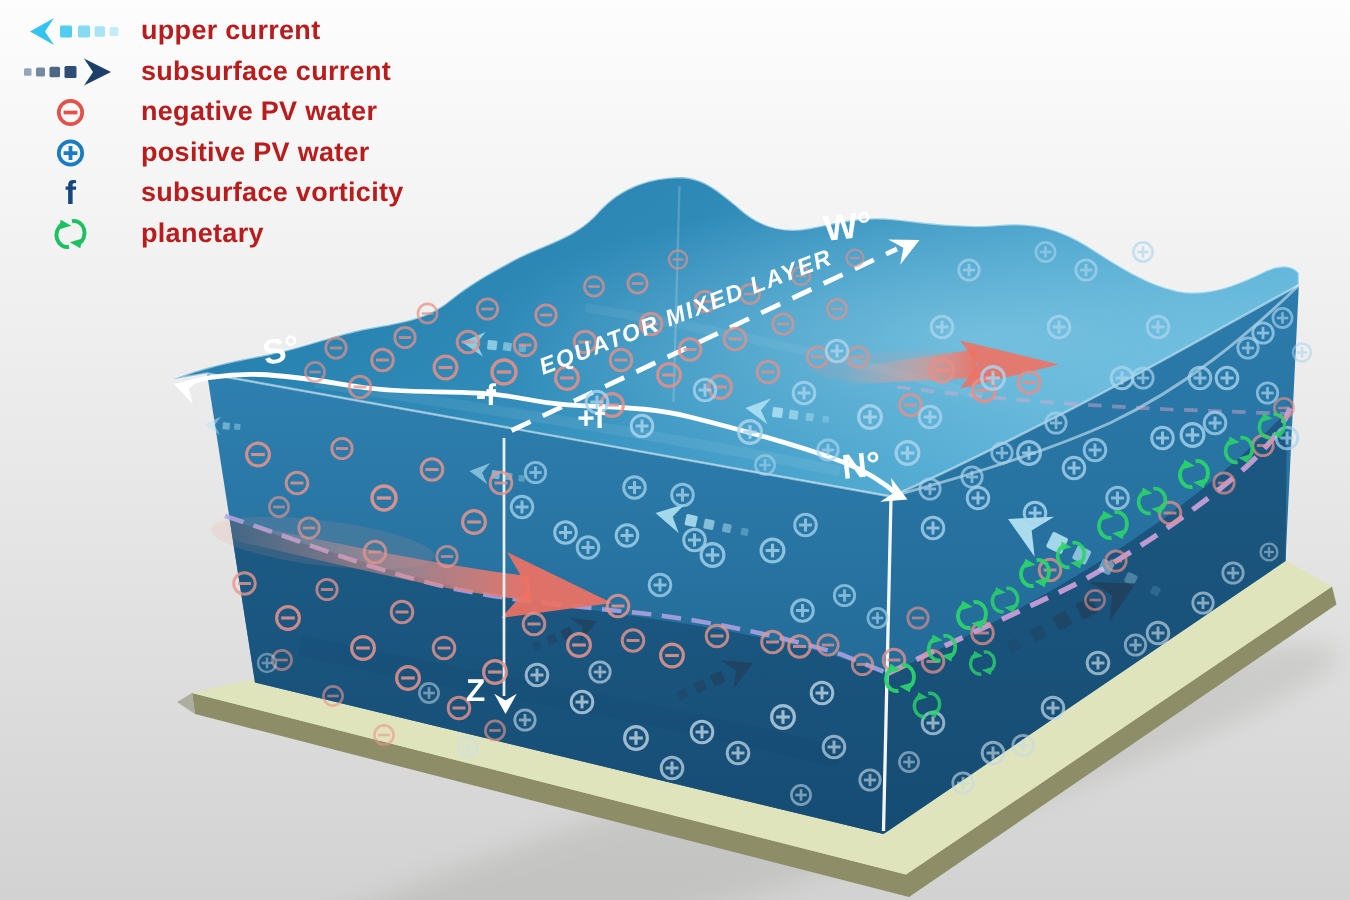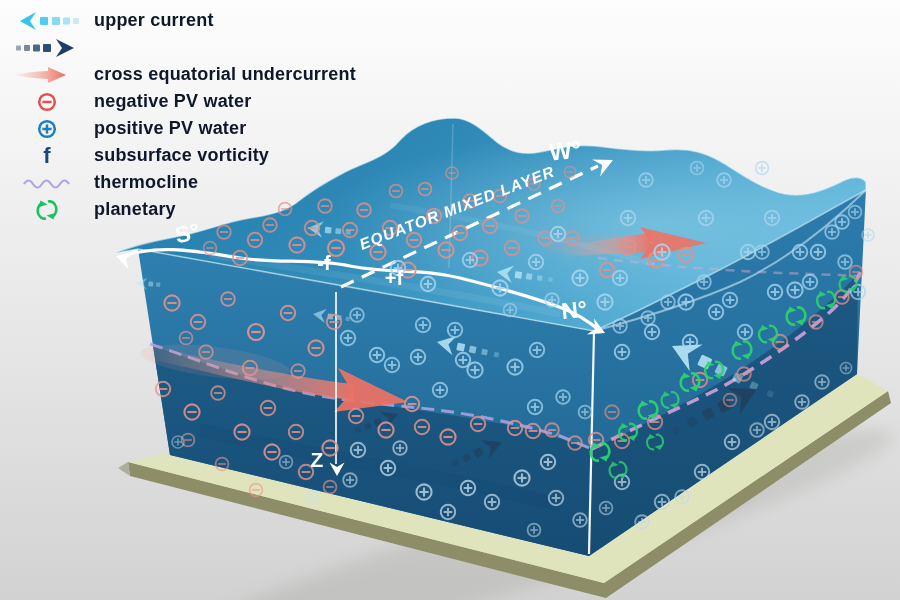--- a/index.html
+++ b/index.html
@@ -2,21 +2,21 @@
 <html><head>
 <meta charset="utf-8">
 <style>
   html,body{margin:0;padding:0;background:#e8e8e8;}
   .stage{position:relative;width:900px;height:600px;overflow:hidden;font-family:"Liberation Sans",sans-serif;}
   .stage svg.scene{position:absolute;left:0;top:0;}
   svg text{font-family:"Liberation Sans",sans-serif;font-weight:bold;fill:#ffffff;}
   .legend{position:absolute;left:10px;top:7px;display:flex;flex-direction:column;}
   .lrow{display:flex;align-items:center;height:27px;gap:10px;}
   .lico{width:74px;display:flex;justify-content:center;align-items:center;}
-  .llab{font-weight:bold;font-size:18px;color:#0f172a;letter-spacing:0.2px;white-space:nowrap;}
+  .llab{font-weight:bold;font-size:18px;color:#b91c1c;letter-spacing:0.2px;white-space:nowrap;}
   .lf{font-weight:bold;font-size:22px;color:#16497b;line-height:20px;}
 </style>
 </head>
 <body>
 
 <div class="stage">
 
 <svg class="scene" width="900" height="600" viewBox="0 0 900 600">
   <defs>
     <linearGradient id="bgG" x1="0" y1="0" x2="0" y2="1">
@@ -409,28 +409,21 @@
   <div class="lrow">
     <span class="lico">
       <svg width="70" height="22">
             <rect x="4" y="8.5" width="5" height="5" rx="1" fill="#1c3f67" opacity="0.45"></rect>
             <rect x="12" y="8" width="6" height="6" rx="1" fill="#1c3f67" opacity="0.6"></rect>
             <rect x="21" y="7.5" width="7" height="7" rx="1" fill="#1c3f67" opacity="0.78"></rect>
             <rect x="31" y="7" width="8" height="8" rx="1" fill="#1c3f67" opacity="0.92"></rect>
             <polygon points="62,11 44,2 50,11 44,20" fill="#1c3f67"></polygon>
           </svg>
     </span>
-  </div>
-  <div class="lrow">
-    <span class="lico">
-      <svg width="70" height="22">
-            <path d="M2,11 C14,8.5 24,7.5 36,7 L36,3 L54,11 L36,19 L36,15 C24,14.5 14,13.5 2,11 Z" fill="url(#lgred)"></path>
-          </svg>
-    </span>
-    <span class="llab">cross equatorial undercurrent</span>
+    <span class="llab">subsurface current</span>
   </div>
   <div class="lrow">
     <span class="lico">
       <svg width="70" height="22">
             <g transform="translate(35,11)">
               <circle r="7.8" fill="none" stroke="#e4514b" stroke-width="2.5"></circle>
               <line x1="-4.6" y1="0" x2="4.6" y2="0" stroke="#e4514b" stroke-width="2.5"></line>
             </g>
           </svg>
     </span>
@@ -450,28 +443,20 @@
   </div>
   <div class="lrow">
     <span class="lico">
       <span class="lf">f</span>
     </span>
     <span class="llab">subsurface vorticity</span>
   </div>
   <div class="lrow">
     <span class="lico">
       <svg width="70" height="22">
-            <path d="M12,12 q4.5,-7 9,0 t9,0 t9,0 t9,0 t9,0" fill="none" stroke="#a89ee0" stroke-width="2.2" opacity="0.9"></path>
-          </svg>
-    </span>
-    <span class="llab">thermocline</span>
-  </div>
-  <div class="lrow">
-    <span class="lico">
-      <svg width="70" height="22">
             <g transform="translate(35,11) scale(1)" style="color:#1cc161">
               <use href="#sym-ot"></use>
             </g>
           </svg>
     </span>
     <span class="llab">planetary</span>
   </div>
 </div>
 
 </div>

